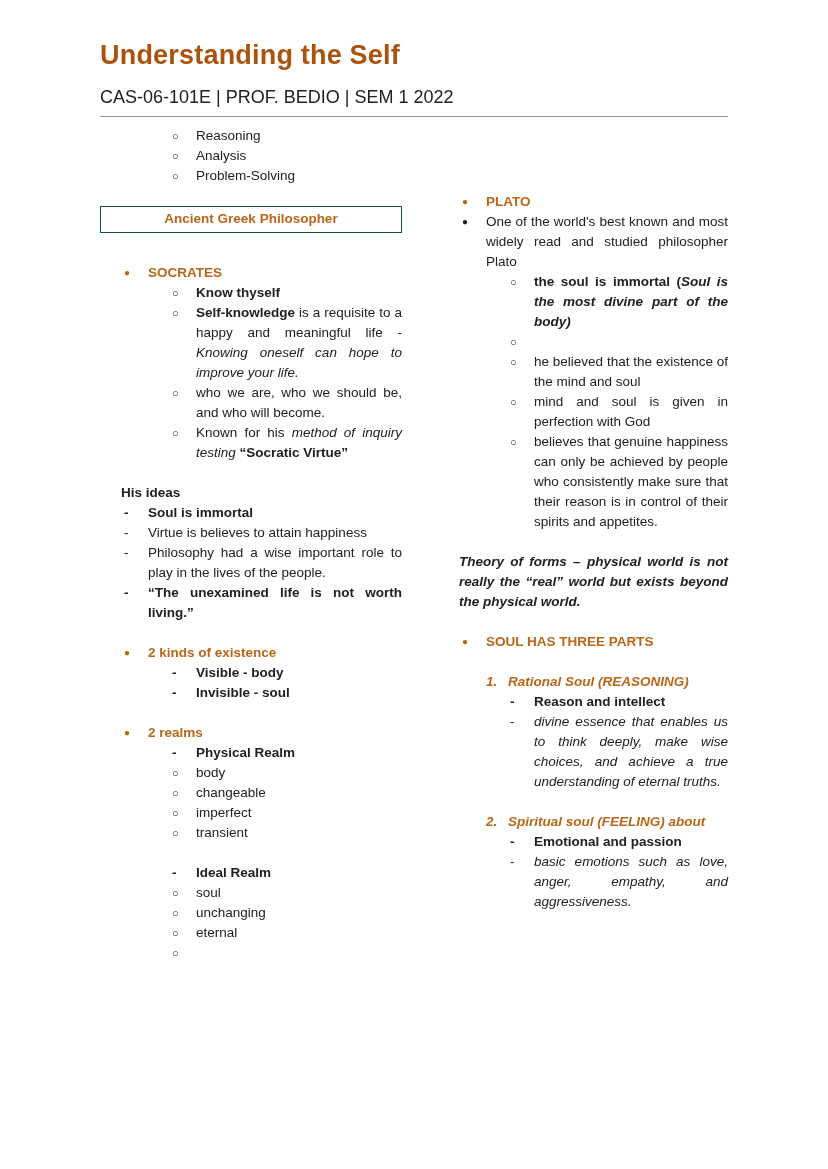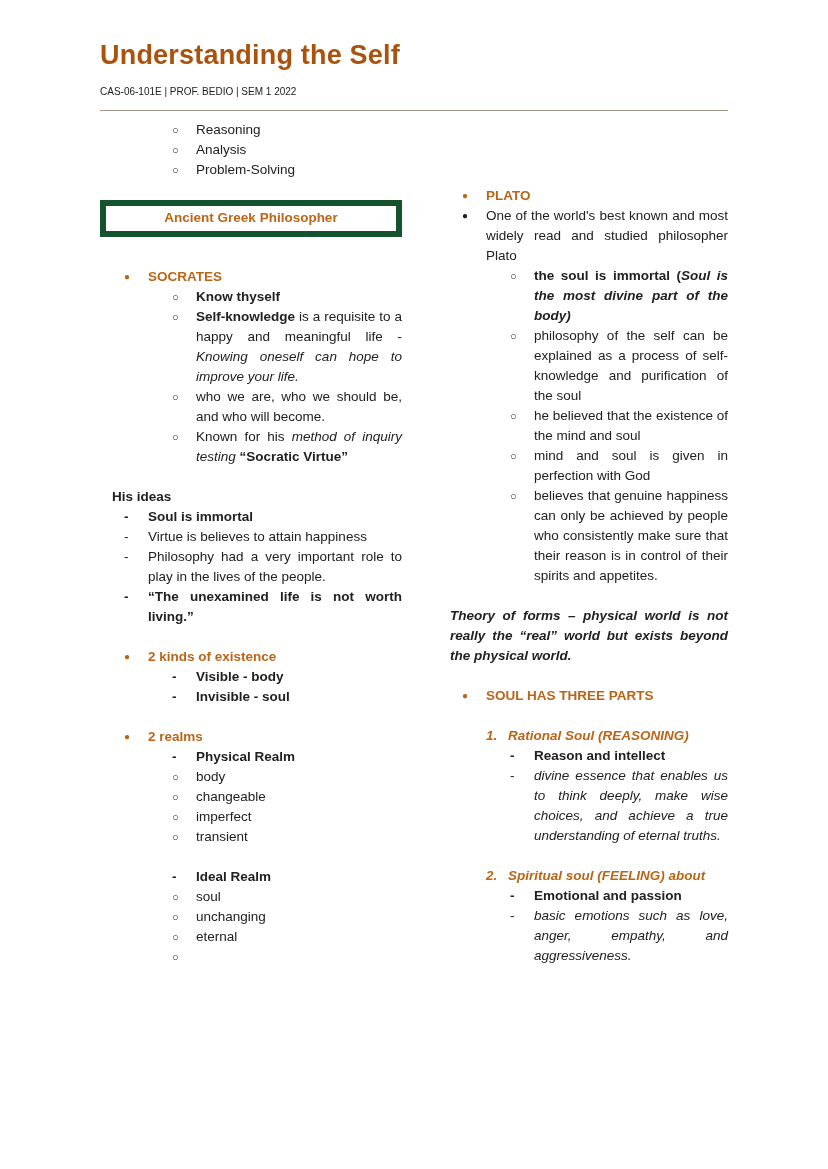--- a/index.html
+++ b/index.html
@@ -20,38 +20,38 @@
   }
 
   .doc-title {
     font-size: 27px;
     line-height: 30px;
     font-weight: 700;
     color: #a9530f;
     letter-spacing: 0.2px;
   }
   .doc-subtitle {
-    font-size: 10px;
+    font-size: 18px;
     line-height: 19px;
-    margin-top: 12px;
+    margin-top: 18px;
     color: #212121;
   }
   hr.header-divider {
     border: none;
     border-top: 1px solid #a09488;
     margin-top: 9px;
   }
 
   .columns { display: flex; gap: 36px; margin-top: 9px; }
   .col { min-width: 0; }
   .col-left { flex: 0 0 302px; width: 302px; }
   .col-right { flex: 1; }
 
   .item { display: flex; align-items: flex-start; }
-  .indent-0 { padding-left: 12px; }
+  .indent-0 { padding-left: 12px; margin-left: 9px; }
   .indent-1 { padding-left: 24px; }
   .indent-2 { padding-left: 48px; }
   .indent-3 { padding-left: 72px; }
 
   .marker { flex: 0 0 24px; line-height: 20px; }
   .m-circle { font-size: 11px; }
   .m-disc { font-size: 10px; }
   .m-dash { font-size: 13.5px; }
   .m-num { flex: 0 0 22px; font-weight: 700; font-style: italic; }
 
@@ -60,21 +60,21 @@
 
   .b { font-weight: 700; }
   .i { font-style: italic; text-align: center; }
   .c-accent { color: #b96618; }
 
   .spacer { height: 20px; }
   .spacer-lg { height: 30px; }
   .spacer-xl { height: 66px; }
 
   .boxed-heading {
-    border: 6px solid #14532d;
+    border: 1px solid #14532d;
     color: #b96618;
     font-weight: 700;
     text-align: center;
     padding: 2px 0 3px 0;
   }
 </style>
 </head>
 <body>
 
 <div class="page">
@@ -128,21 +128,21 @@
         <div class="item indent-1">
           <span class="marker m-dash b">-</span>
           <div class="text"><span class="b">Soul is immortal</span></div>
         </div>
         <div class="item indent-1">
           <span class="marker m-dash">-</span>
           <div class="text justify"><span>Virtue is believes to attain happiness</span></div>
         </div>
         <div class="item indent-1">
           <span class="marker m-dash">-</span>
-          <div class="text justify"><span>Philosophy had a very important role to play in the lives of the people.</span></div>
+          <div class="text justify"><span>Philosophy had a wise important role to play in the lives of the people.</span></div>
         </div>
         <div class="item indent-1">
           <span class="marker m-dash b">-</span>
           <div class="text justify"><span class="b">“The unexamined life is not worth living.”</span></div>
         </div>
         <div class="spacer"></div>
         <div class="item indent-1">
           <span class="marker m-disc c-accent b">●</span>
           <div class="text"><span class="b c-accent">2 kinds of existence</span></div>
         </div>
@@ -209,21 +209,20 @@
         <div class="item indent-1">
           <span class="marker m-disc">●</span>
           <div class="text justify"><span>One of the world's best known and most widely read and studied philosopher Plato</span></div>
         </div>
         <div class="item indent-3">
           <span class="marker m-circle b">○</span>
           <div class="text justify"><span class="b">the soul is immortal (</span><span class="b i">Soul is the most divine part of the body)</span></div>
         </div>
         <div class="item indent-3">
           <span class="marker m-circle">○</span>
-          <div class="text justify"><span>philosophy of the self can be explained as a process of self-knowledge and purification of the soul</span></div>
         </div>
         <div class="item indent-3">
           <span class="marker m-circle">○</span>
           <div class="text justify"><span>he believed that the existence of the mind and soul</span></div>
         </div>
         <div class="item indent-3">
           <span class="marker m-circle">○</span>
           <div class="text justify"><span>mind and soul is given in perfection with God</span></div>
         </div>
         <div class="item indent-3">

